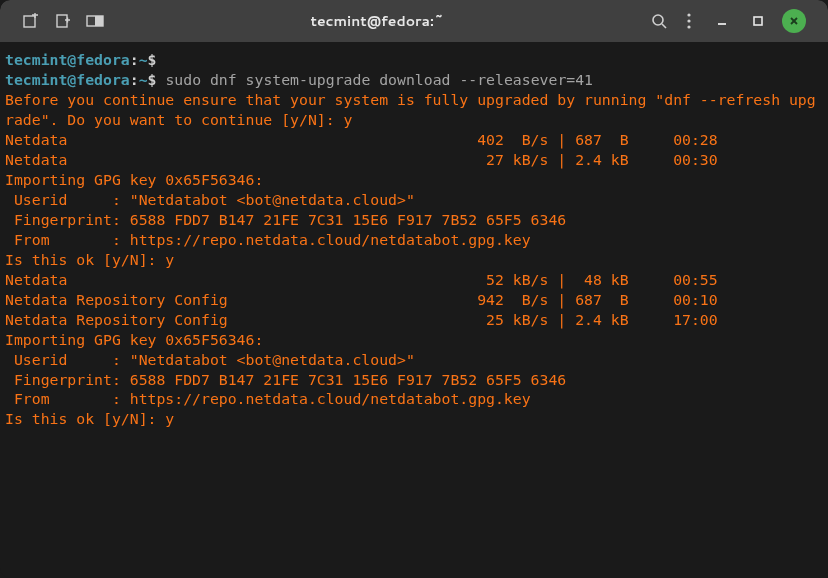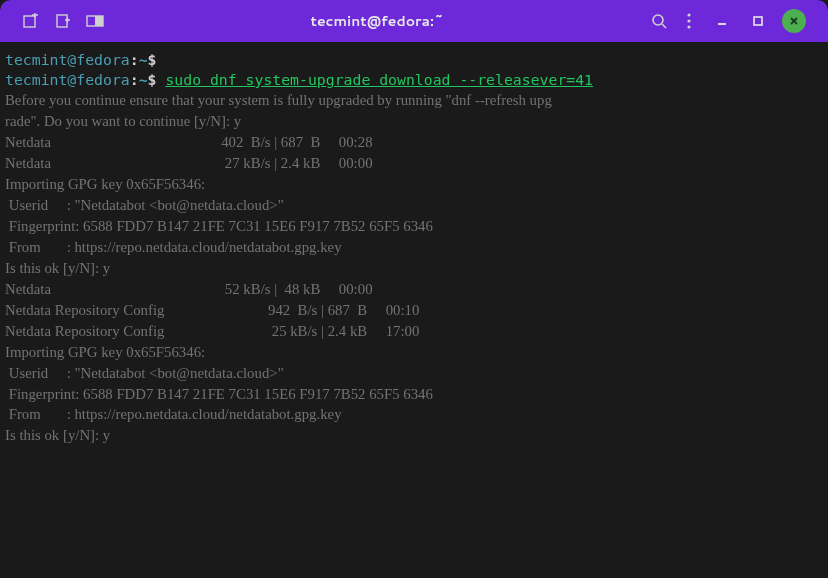--- a/index.html
+++ b/index.html
@@ -7,21 +7,21 @@
       width: 828px;
       height: 578px;
       background: #1a1a1a;
       font-family: 'DejaVu Sans Mono', 'Liberation Mono', monospace;
       font-size: 14px;
       overflow: hidden;
       border-radius: 10px;
     }
     .titlebar {
       height: 42px;
-      background: #6d28d9;
+      background: #404040;
       display: flex;
       align-items: center;
       padding: 0 22px;
       border-top-left-radius: 10px;
       border-top-right-radius: 10px;
     }
     .titlebar-left {
       display: flex;
       gap: 14px;
       align-items: center;
@@ -65,25 +65,25 @@
     .terminal-body {
       background: #1a1a1a;
       color: #d0d0d0;
       padding: 8px 5px;
       height: calc(100% - 42px);
       line-height: 1.35;
       white-space: pre;
       font-size: 14.8px;
       letter-spacing: 0;
     }
-    .prompt-user { color: #4a9eb3; font-weight: normal; }
+    .prompt-user { color: #4a9eb3; font-weight: bold; }
     .prompt-sep { color: #d0d0d0; font-weight: bold; }
     .prompt-path { color: #4a9eb3; font-weight: bold; }
-    .cmd { color: #22c55e; text-decoration: underline; }
-    .output-line { color: #737373; font-family: Liberation Serif, serif; }
+    .cmd { color: #a3a3a3; }
+    .output-line { color: #f97316; }
   </style>
 </head>
 <body>
 
 <div class="titlebar">
   <div class="titlebar-left">
     <div class="tb-icon">
       <svg width="16" height="16" viewBox="0 0 16 16">
           <rect x="1" y="3" width="11" height="11" fill="none" stroke="#d0d0d0" stroke-width="1.4"></rect>
           <line x1="9" y1="2" x2="15" y2="2" stroke="#d0d0d0" stroke-width="1.4"></line>
@@ -136,27 +136,27 @@
         </svg>
     </div>
   </div>
 </div>
 
 <div class="terminal-body"><span class="prompt-user">tecmint@fedora</span><span class="prompt-sep">:</span><span class="prompt-path">~</span><span class="prompt-sep">$</span>
 <span class="prompt-user">tecmint@fedora</span><span class="prompt-sep">:</span><span class="prompt-path">~</span><span class="prompt-sep">$</span> <span class="cmd">sudo dnf system-upgrade download --releasever=41</span>
 <span class="output-line">Before you continue ensure that your system is fully upgraded by running "dnf --refresh upg</span>
 <span class="output-line">rade". Do you want to continue [y/N]: y</span>
 <span class="output-line">Netdata                                              402  B/s | 687  B     00:28</span>
-<span class="output-line">Netdata                                               27 kB/s | 2.4 kB     00:00</span>
+<span class="output-line">Netdata                                               27 kB/s | 2.4 kB     00:30</span>
 <span class="output-line">Importing GPG key 0x65F56346:</span>
 <span class="output-line"> Userid     : "Netdatabot &lt;bot@netdata.cloud&gt;"</span>
 <span class="output-line"> Fingerprint: 6588 FDD7 B147 21FE 7C31 15E6 F917 7B52 65F5 6346</span>
 <span class="output-line"> From       : https://repo.netdata.cloud/netdatabot.gpg.key</span>
 <span class="output-line">Is this ok [y/N]: y</span>
-<span class="output-line">Netdata                                               52 kB/s |  48 kB     00:00</span>
+<span class="output-line">Netdata                                               52 kB/s |  48 kB     00:55</span>
 <span class="output-line">Netdata Repository Config                            942  B/s | 687  B     00:10</span>
 <span class="output-line">Netdata Repository Config                             25 kB/s | 2.4 kB     17:00</span>
 <span class="output-line">Importing GPG key 0x65F56346:</span>
 <span class="output-line"> Userid     : "Netdatabot &lt;bot@netdata.cloud&gt;"</span>
 <span class="output-line"> Fingerprint: 6588 FDD7 B147 21FE 7C31 15E6 F917 7B52 65F5 6346</span>
 <span class="output-line"> From       : https://repo.netdata.cloud/netdatabot.gpg.key</span>
 <span class="output-line">Is this ok [y/N]: y</span>
 </div>
 
 </body></html>

